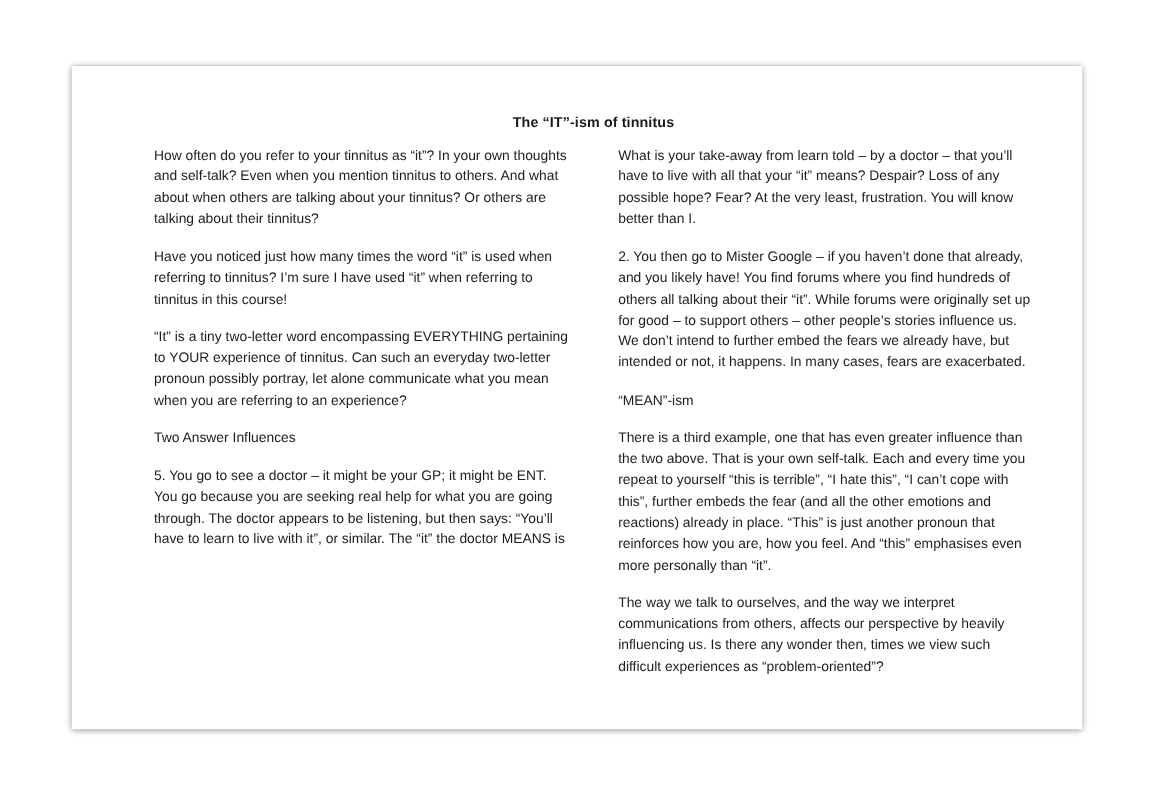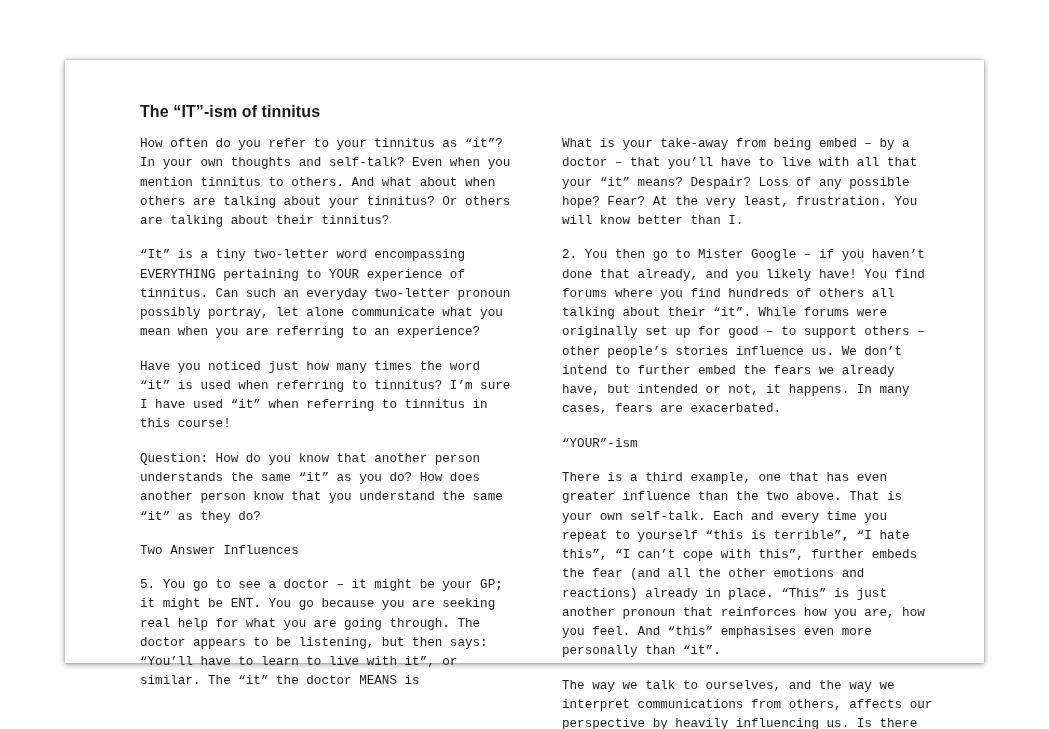--- a/index.html
+++ b/index.html
@@ -31,65 +31,64 @@
     box-shadow: 0 1px 6px rgba(0,0,0,0.45), 0 0 1px rgba(0,0,0,0.35);
   }
   .slide-inner {
     position: absolute;
     left: 75px;
     top: 43px;
     right: 45px;
     bottom: 30px;
   }
   .slide-title {
-    font-size: 16px;
+    font-size: 13px;
     font-weight: bold;
     color: #1a1a1a;
     letter-spacing: 0.1px;
     margin: 0 0 14px 0;
+    text-align: center;
   }
   .columns {
     display: flex;
     flex-direction: row;
     gap: 45px;
   }
   .col {
     width: 378px;
   }
   .col p {
     margin: 0 0 15px 0;
     font-size: 12.6px;
     line-height: 1.53;
     color: #1c1c1c;
     text-align: left;
-    font-family: Liberation Mono, monospace;
   }
   .col p:last-child {
     margin-bottom: 0;
   }
 </style>
 </head>
 <body>
 
 <div class="page-canvas">
   <div class="slide">
     <div class="slide-inner">
       <h1 class="slide-title">The “IT”-ism of tinnitus</h1>
       <div class="columns">
         <div class="col">
           <p>How often do you refer to your tinnitus as “it”? In your own thoughts and self-talk? Even when you mention tinnitus to others. And what about when others are talking about your tinnitus? Or others are talking about their tinnitus?</p>
+          <p>Have you noticed just how many times the word “it” is used when referring to tinnitus? I’m sure I have used “it” when referring to tinnitus in this course!</p>
           <p>“It” is a tiny two-letter word encompassing EVERYTHING pertaining to YOUR experience of tinnitus. Can such an everyday two-letter pronoun possibly portray, let alone communicate what you mean when you are referring to an experience?</p>
-          <p>Have you noticed just how many times the word “it” is used when referring to tinnitus? I’m sure I have used “it” when referring to tinnitus in this course!</p>
-          <p>Question: How do you know that another person understands the same “it” as you do? How does another person know that you understand the same “it” as they do?</p>
           <p>Two Answer Influences</p>
           <p>5. You go to see a doctor – it might be your GP; it might be ENT. You go because you are seeking real help for what you are going through. The doctor appears to be listening, but then says: “You’ll have to learn to live with it”, or similar. The “it” the doctor MEANS is</p>
         </div>
         <div class="col">
-          <p>What is your take-away from being embed – by a doctor – that you’ll have to live with all that your “it” means? Despair? Loss of any possible hope? Fear? At the very least, frustration. You will know better than I.</p>
+          <p>What is your take-away from learn told – by a doctor – that you’ll have to live with all that your “it” means? Despair? Loss of any possible hope? Fear? At the very least, frustration. You will know better than I.</p>
           <p>2. You then go to Mister Google – if you haven’t done that already, and you likely have! You find forums where you find hundreds of others all talking about their “it”. While forums were originally set up for good – to support others – other people’s stories influence us. We don’t intend to further embed the fears we already have, but intended or not, it happens. In many cases, fears are exacerbated.</p>
-          <p>“YOUR”-ism</p>
+          <p>“MEAN”-ism</p>
           <p>There is a third example, one that has even greater influence than the two above. That is your own self-talk. Each and every time you repeat to yourself “this is terrible”, “I hate this”, “I can’t cope with this”, further embeds the fear (and all the other emotions and reactions) already in place. “This” is just another pronoun that reinforces how you are, how you feel. And “this” emphasises even more personally than “it”.</p>
           <p>The way we talk to ourselves, and the way we interpret communications from others, affects our perspective by heavily influencing us. Is there any wonder then, times we view such difficult experiences as “problem-oriented”?</p>
         </div>
       </div>
     </div>
   </div>
 </div>
 
 </body></html>

